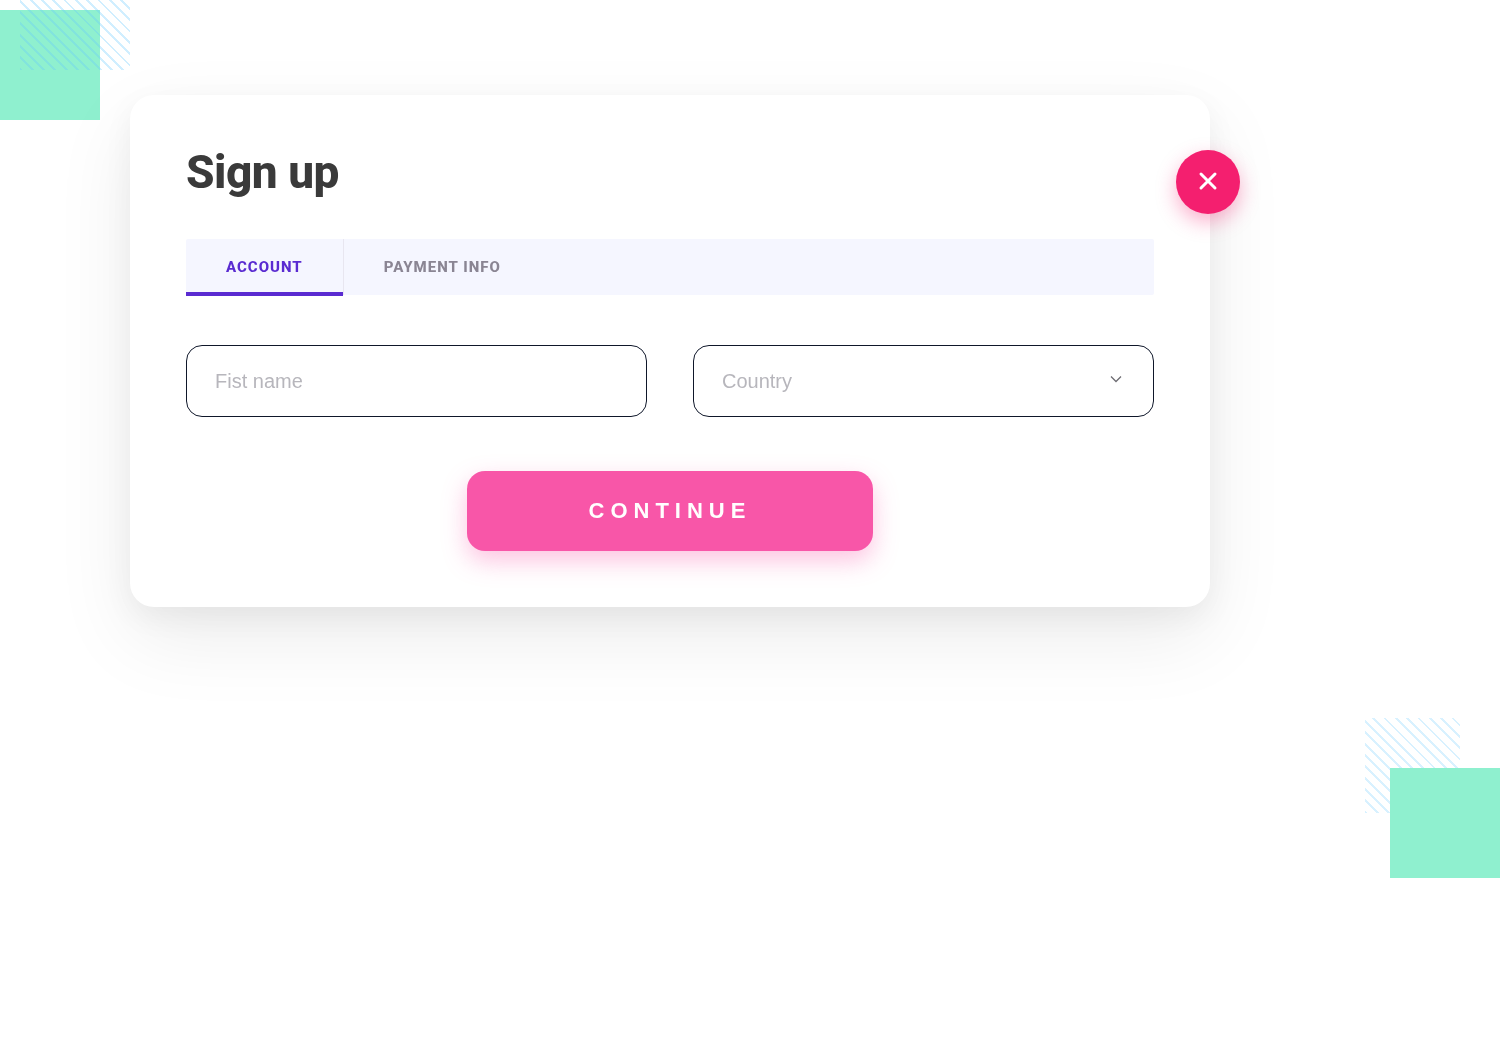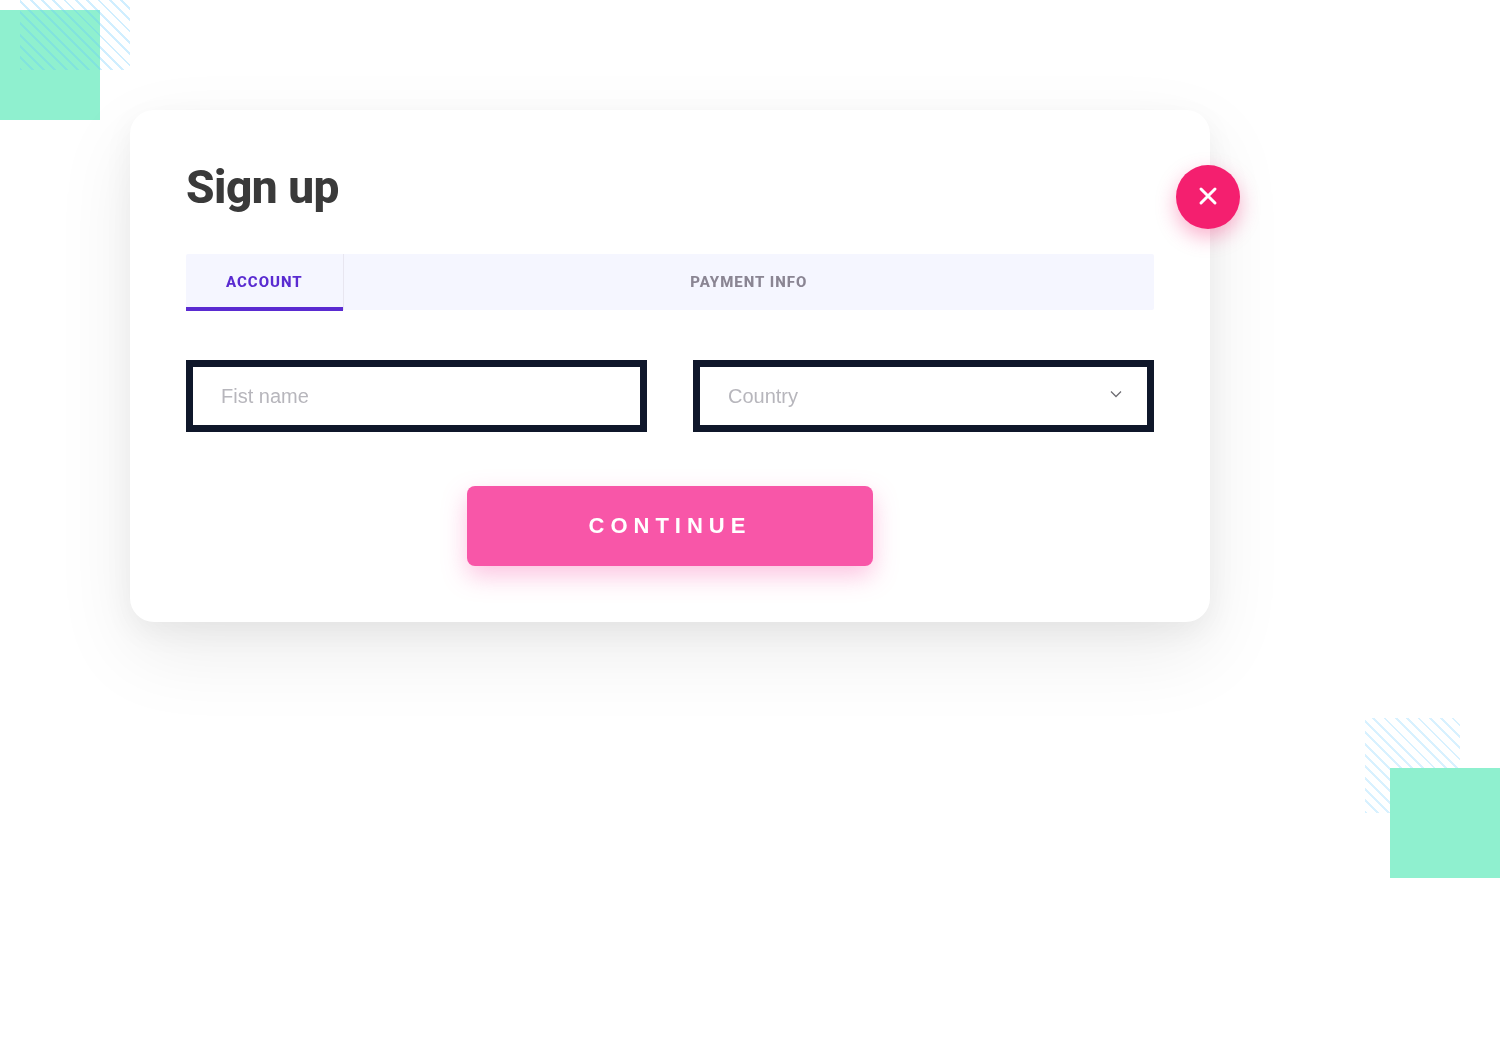--- a/index.html
+++ b/index.html
@@ -78,21 +78,21 @@
     rgba(100, 200, 255, 0.25),
     rgba(100, 200, 255, 0.25) 2px,
     transparent 2px,
     transparent 8px
   );
 }
 
 
 .modal {
   position: absolute;
-  top: 110px;
+  top: 95px;
   left: 130px;
   width: 1080px;
   background: #ffffff;
   border-radius: 24px;
   box-shadow: 0 30px 80px rgba(0,0,0,0.08), 0 10px 30px rgba(0,0,0,0.05);
   padding: 50px 56px 56px 56px;
 }
 
 .close-btn {
   position: absolute;
@@ -131,21 +131,21 @@
   display: flex;
   background: #f5f6ff;
   border-radius: 2px;
   margin-bottom: 50px;
 }
 
 .tab {
   height: 56px;
   display: flex;
   align-items: center;
-  justify-content: center;
+  justify-content: flex-start;
   font-size: 15px;
   font-weight: 800;
   letter-spacing: 1px;
   color: #8a8593;
   cursor: pointer;
   position: relative;
   padding: 0 40px;
   border-right: 1px solid #e8e6f0;
 }
 
@@ -171,22 +171,22 @@
 
 .form-grid {
   display: grid;
   grid-template-columns: 1fr 1fr;
   gap: 40px 46px;
   margin-bottom: 54px;
 }
 
 .field {
   height: 72px;
-  border: 7px solid #0f172a;
-  border-radius: 0;
+  border: 1px solid #0f172a;
+  border-radius: 16px;
   padding: 11px 28px;
   font-size: 20px;
   color: #333;
   background: #fff;
   outline: none;
   width: 100%;
 }
 
 .field::placeholder {
   color: #b7b6bc;
@@ -224,21 +224,21 @@
   display: flex;
   justify-content: center;
 }
 
 .continue-btn {
   background: #f856a8;
   color: #fff;
   border: none;
   height: 80px;
   width: 406px;
-  border-radius: 8px;
+  border-radius: 18px;
   font-size: 22px;
   font-weight: 600;
   letter-spacing: 6px;
   cursor: pointer;
   box-shadow: 0 10px 24px rgba(248,86,168,0.35);
 }
 </style>
 </head>
 <body>
 

